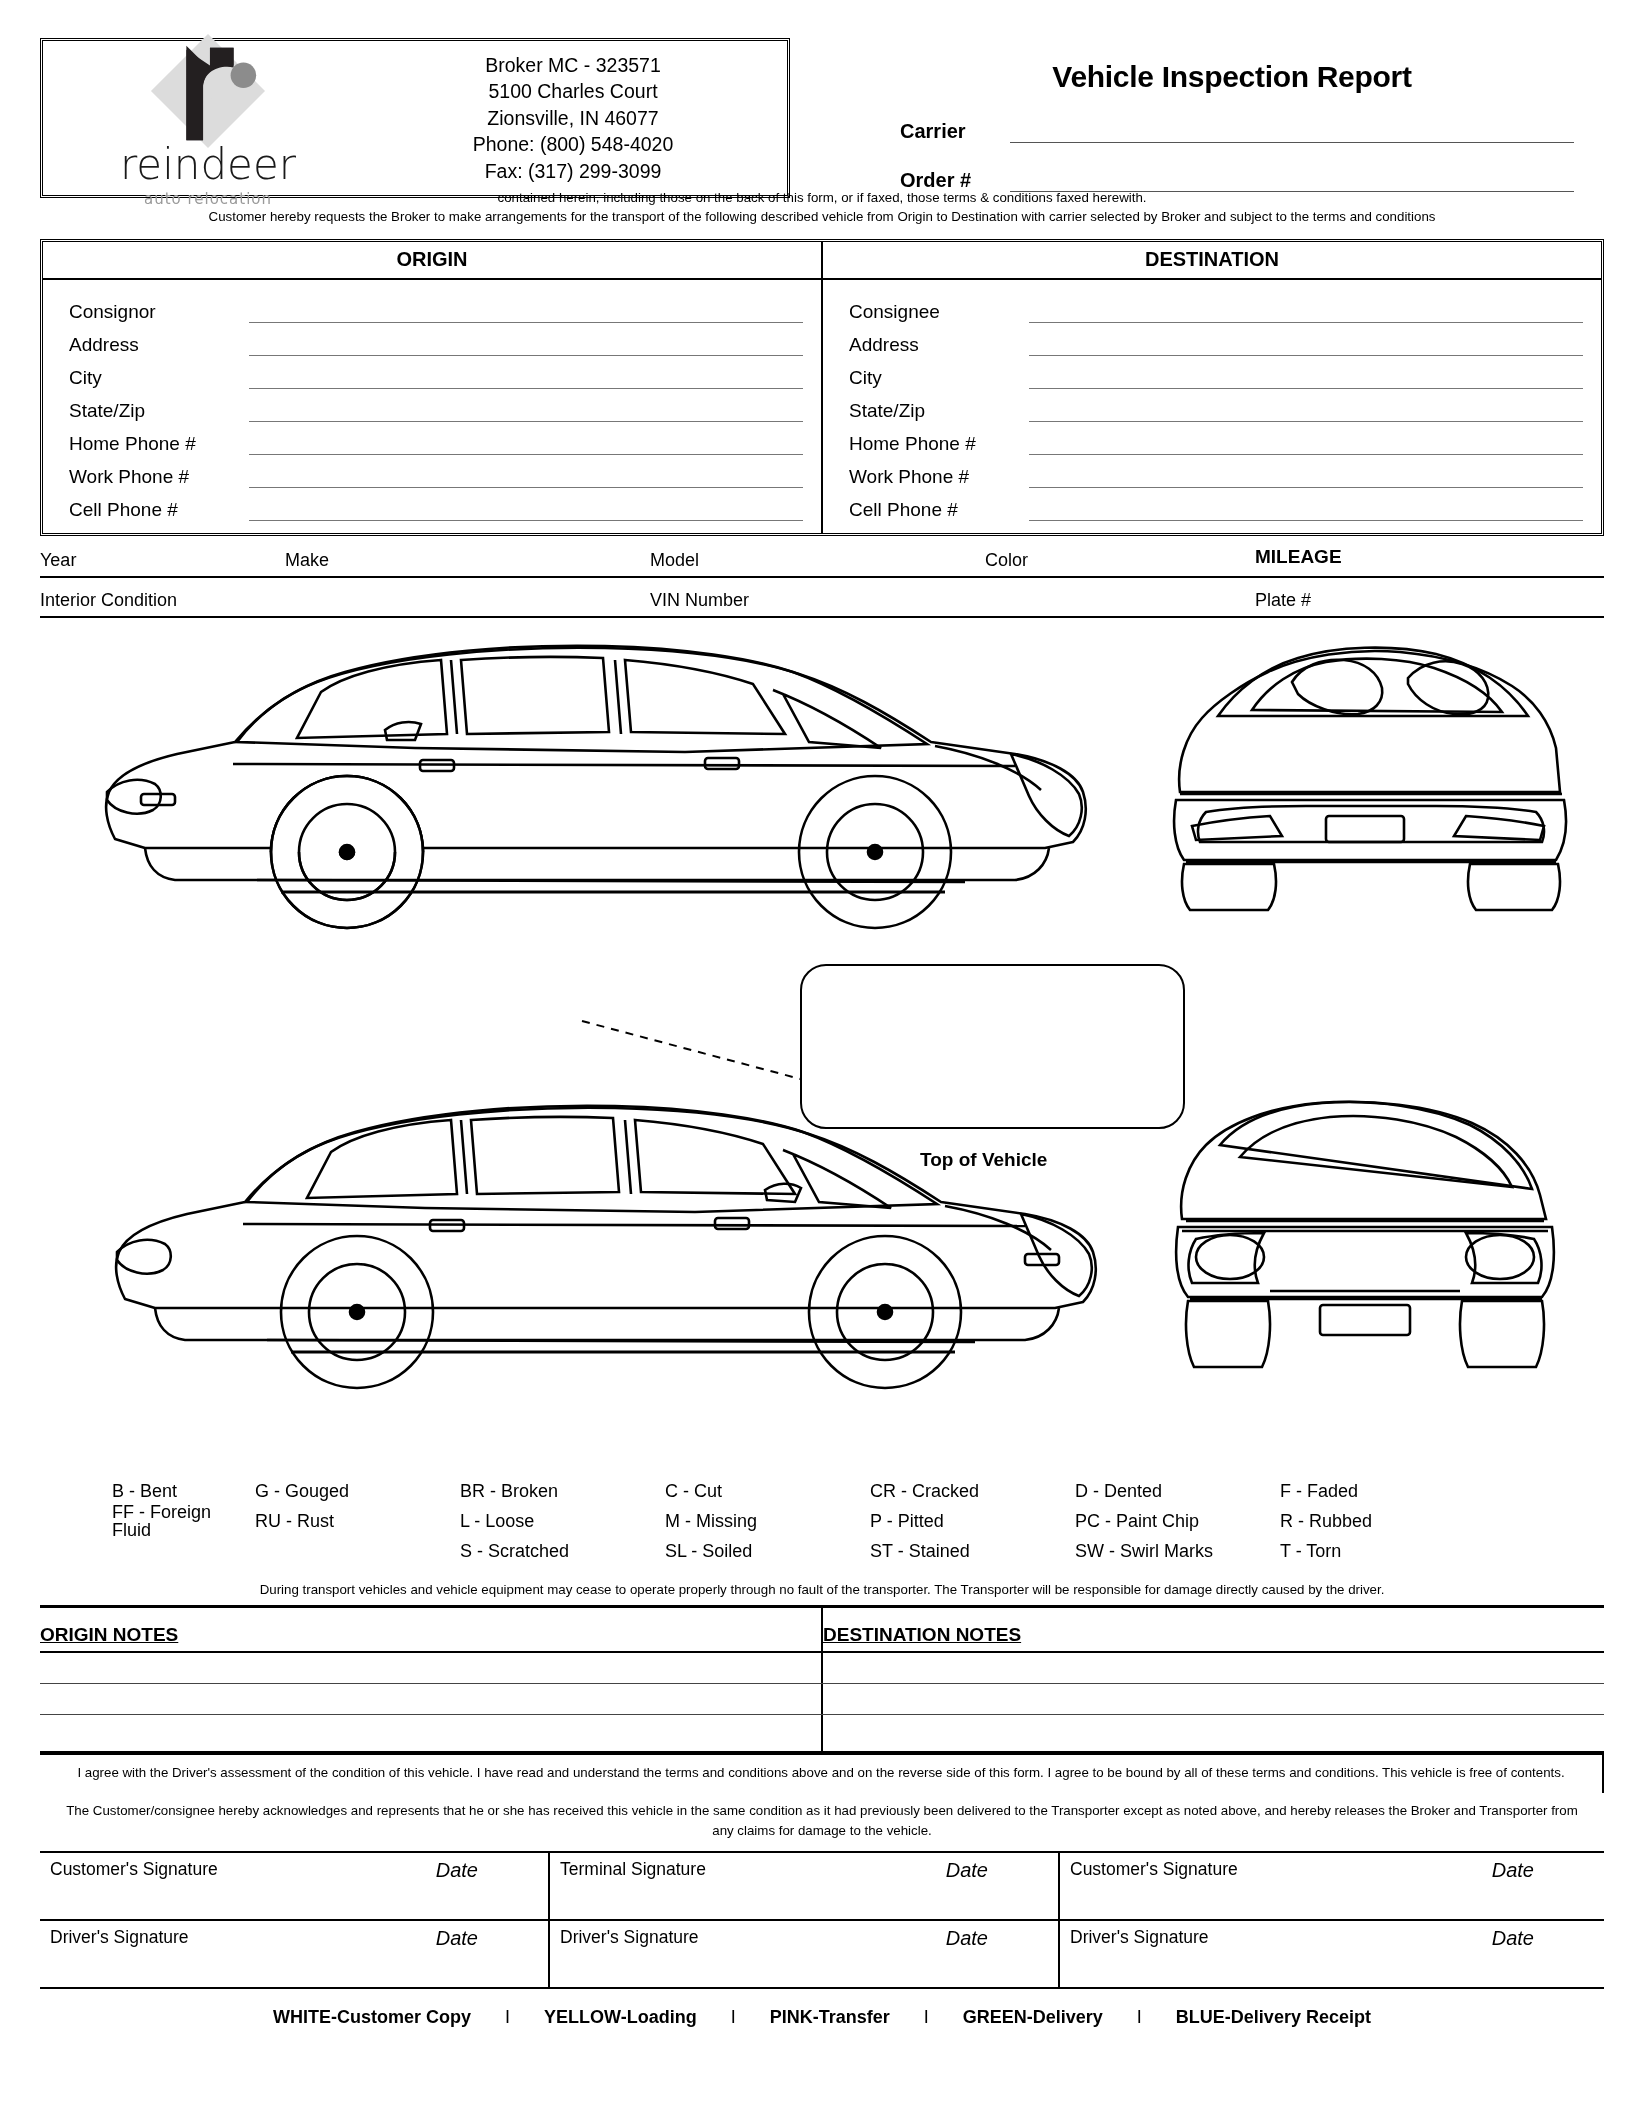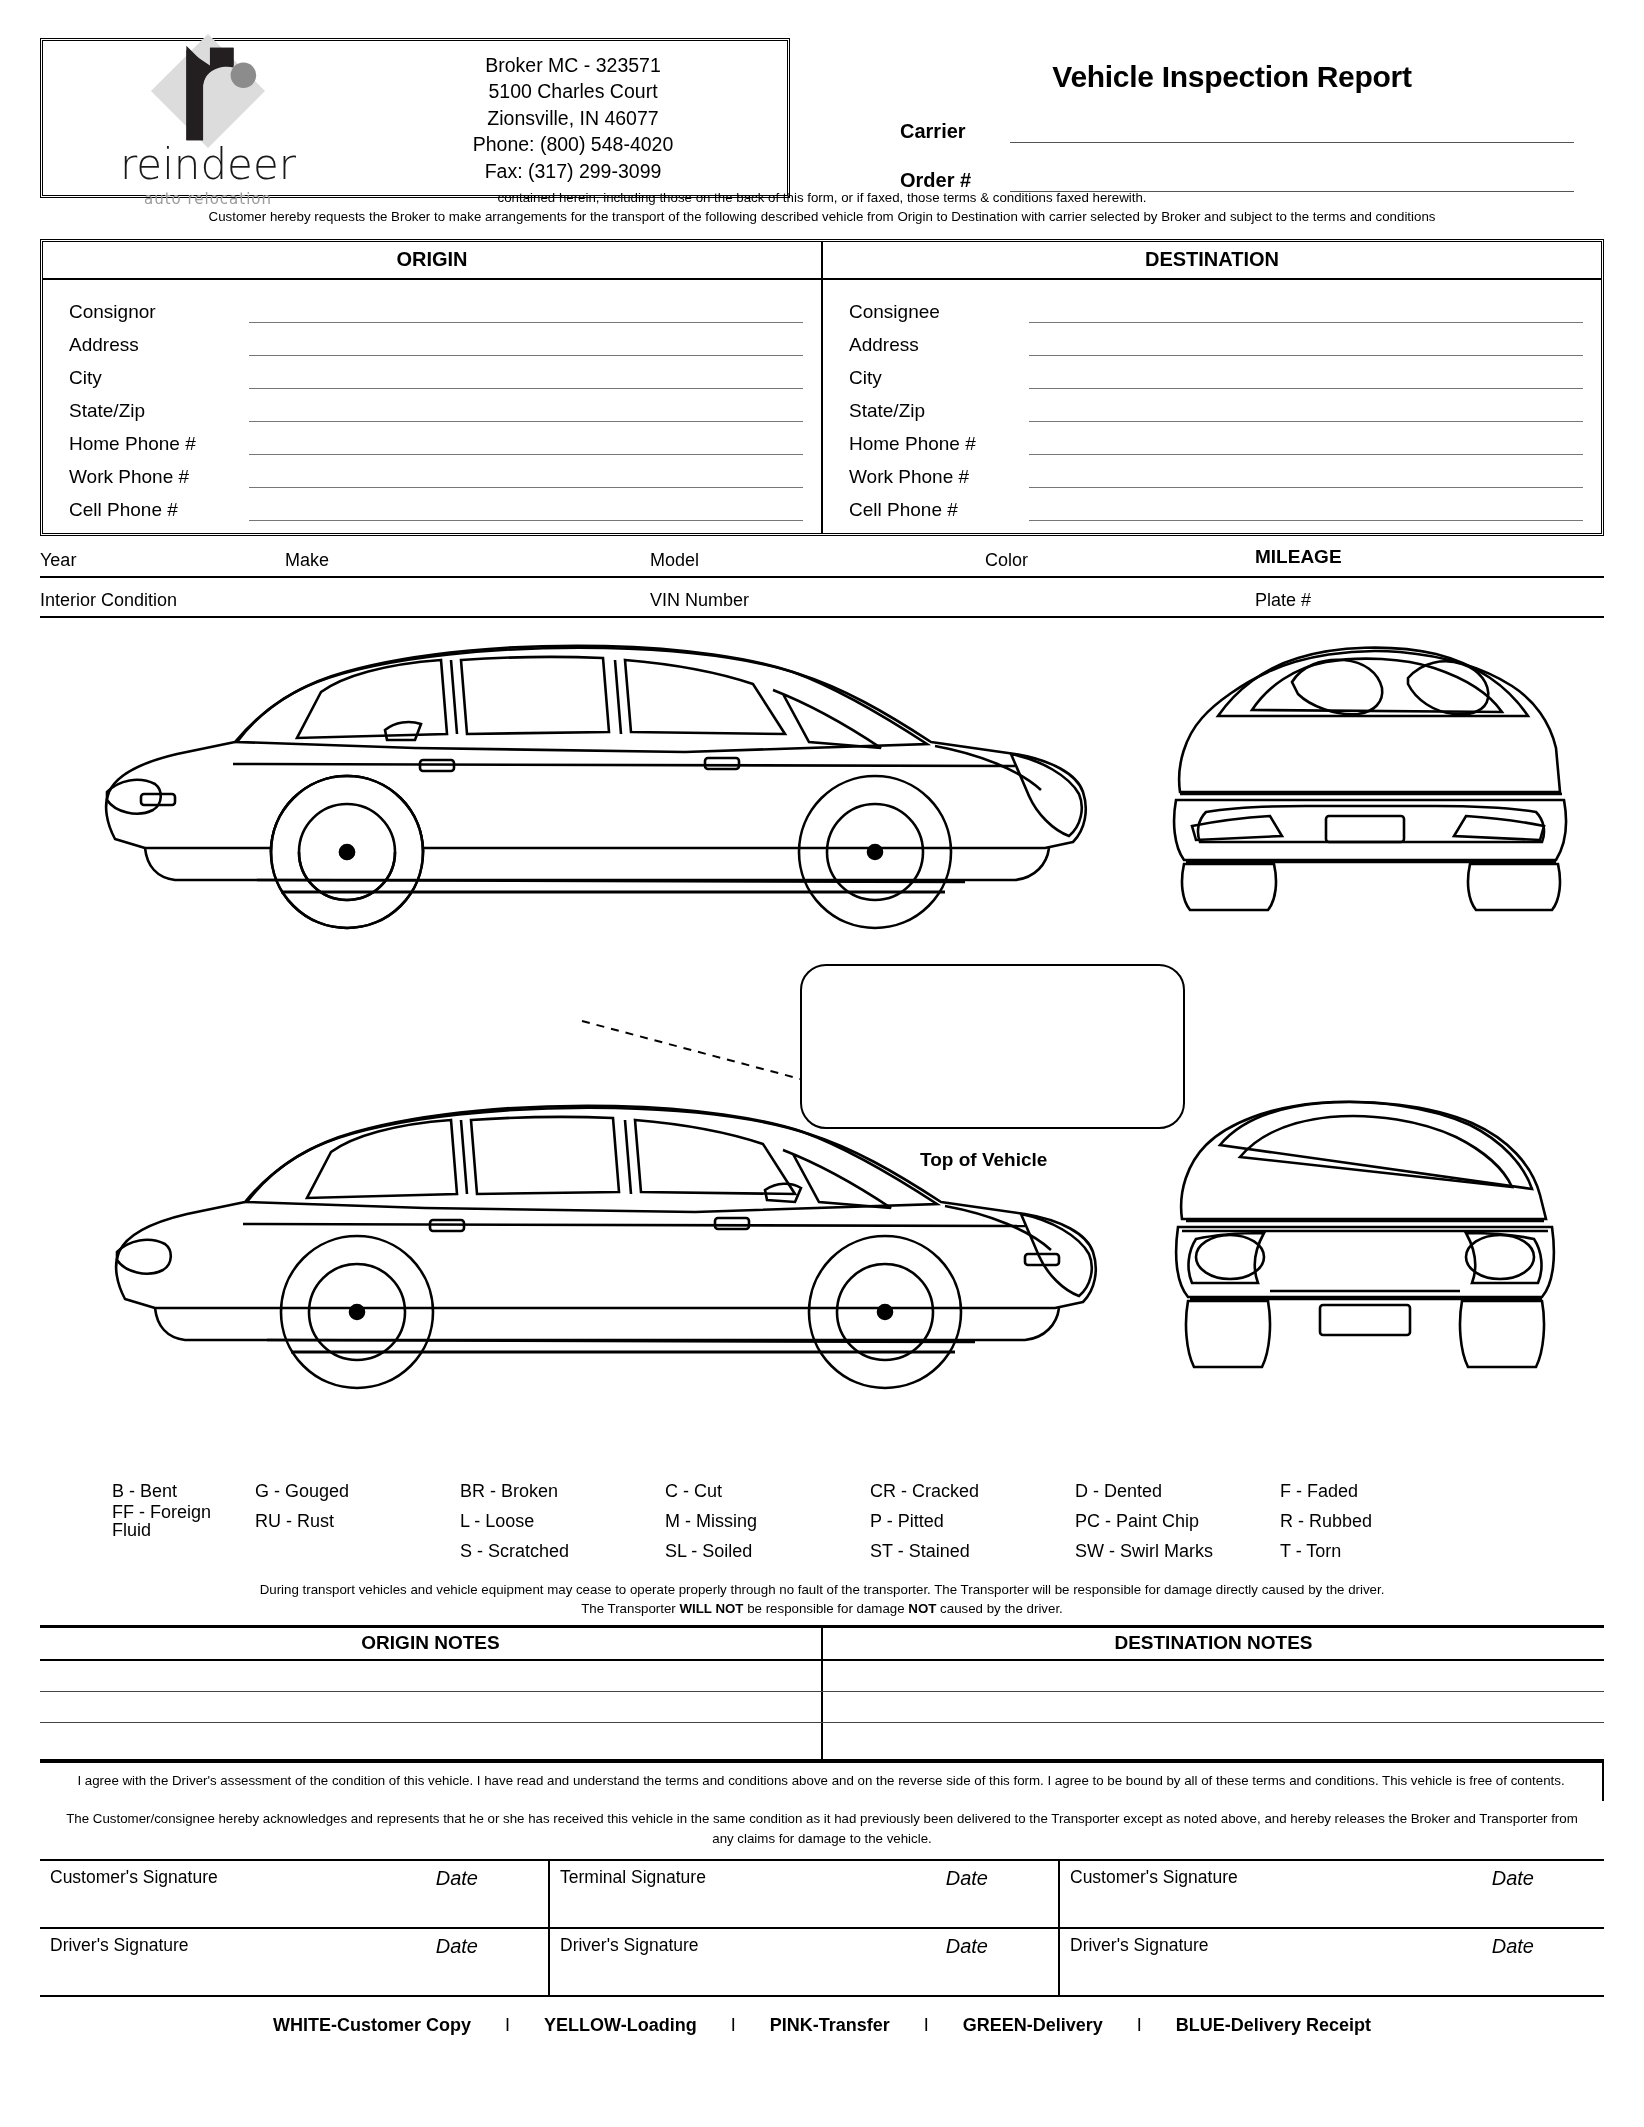--- a/index.html
+++ b/index.html
@@ -77,21 +77,21 @@
   .code-cell { width: 205px; }
   .code-cell:nth-child(1) { width: 215px; padding-left: 72px; }
   .code-cell.blank { }
 
   
   .tnote { font-size: 13.3px; text-align: center; line-height: 1.5; margin-top: 14px; padding: 0 70px; }
 
   
   .notes-tbl { border-top: 3px solid #000; border-bottom: 2px solid #000; margin-top: 6px; }
   .notes-head { display: flex; border-bottom: 2px solid #000; }
-  .notes-head div { flex: 1; text-align: center; font-weight: bold; font-size: 19px; padding: 4px 0 5px; }
+  .notes-head div { flex: 1; text-align: left; font-weight: bold; font-size: 19px; padding: 16px 0 5px; text-decoration: underline; }
   .notes-head div:first-child { border-right: 2px solid #000; }
   .notes-line { display: flex; height: 31px; border-bottom: 1.4px solid #444; }
   .notes-line div { flex: 1; }
   .notes-line div:first-child { border-right: 2px solid #000; }
   .notes-line.tall { height: 38px; border-bottom: 2.5px solid #000; }
 
   
   .agree { display: flex; border-bottom: 2.5px solid #000; flex-direction: column; }
   .agree div { flex: 1; font-size: 13.3px; text-align: center; line-height: 1.5; padding: 8px 16px 10px; }
   .agree div:first-child { border-right: 2px solid #000; }
@@ -378,23 +378,20 @@
       <div class="code-cell">S - Scratched</div>
       <div class="code-cell">SL - Soiled</div>
       <div class="code-cell">ST - Stained</div>
       <div class="code-cell">SW - Swirl Marks</div>
       <div class="code-cell">T - Torn</div>
     </div>
   </div>
 
   <div class="tnote">
     <div>During transport vehicles and vehicle equipment may cease to operate properly through no fault of the transporter. The Transporter will be responsible for damage directly caused by the driver.</div>
-    <div>
-      <span>The Transporter </span><b>WILL NOT</b><span> be responsible for damage </span><b>NOT</b><span> caused by the driver.</span>
-    </div>
   </div>
 
   <div class="notes-tbl">
     <div class="notes-head">
       <div>ORIGIN NOTES</div>
       <div>DESTINATION NOTES</div>
     </div>
     <div class="notes-line">
         <div></div>
         <div></div>

